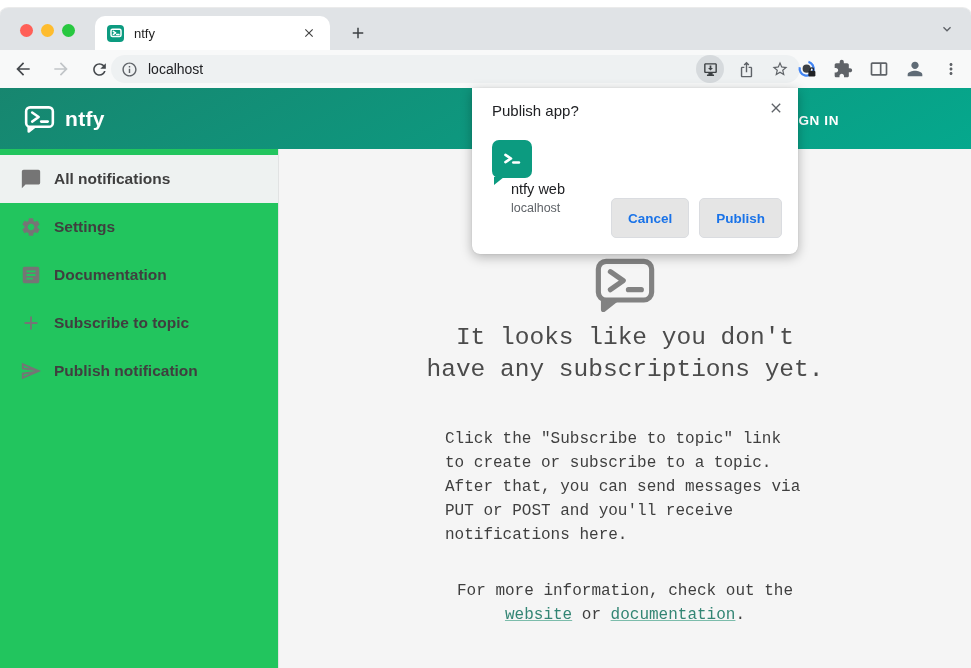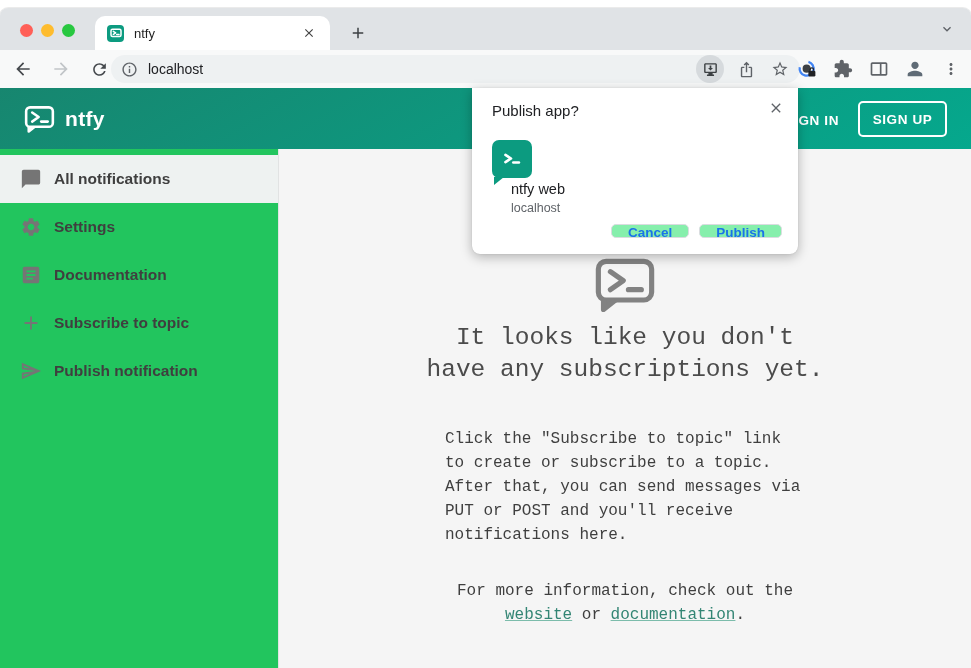--- a/index.html
+++ b/index.html
@@ -102,22 +102,22 @@
   }
   .app-badge::after {
     content:""; position:absolute; left:2px; bottom:-7px;
     border-left:10px solid #0c9b80; border-bottom:8px solid transparent;
   }
   .app-meta { margin-left:19px; padding-top:3px; }
   .app-name { font-size:14.5px; color:#202124; }
   .app-origin { margin-top:4px; font-size:12.5px; color:#5f6368; }
   .dialog-actions { position:absolute; right:16px; bottom:16px; display:flex; gap:10px; }
   .dlg-btn {
-    min-width:71px; height:14px; padding:0 16px;
-    background:#86efac; border:1px solid #dadce0; border-radius:5px;
+    min-width:71px; height:40px; padding:0 16px;
+    background:#e5e5e5; border:1px solid #dadce0; border-radius:5px;
     color:#1a73e8; font-size:13.5px; font-weight:bold; cursor:pointer;
     font-family:"Liberation Sans", sans-serif;
   }
   svg { display:block; }
 </style>
 </head>
 <body>
 
 <div class="window">
 
@@ -235,21 +235,20 @@
     <span class="brand-logo">
       <svg width="31" height="28" viewBox="0 0 72 64" fill="none" stroke="#ffffff" stroke-width="6">
         <rect x="5" y="5" width="62" height="45" rx="9"></rect>
         <path d="M11 50 L11 61 L25 50" fill="#ffffff" stroke-linejoin="round"></path>
         <path d="M19 17 L34 27.5 L19 38" stroke-linecap="round" stroke-linejoin="round"></path>
         <path d="M40 38 L55 38" stroke-linecap="round"></path>
       </svg>
     </span>
     <span class="brand-name">ntfy</span>
     <button class="signin">SIGN IN</button>
-    <button class="signup">SIGN UP</button>
   </div>
 
   <div class="app-body">
 
     <div class="sidebar">
       <div class="side-item selected">
         <span class="side-icon">
           <svg width="22" height="22" viewBox="0 0 24 24" fill="currentColor">
               <path d="M20 2H4c-1.1 0-2 .9-2 2v18l4-4h14c1.1 0 2-.9 2-2V4c0-1.1-.9-2-2-2z"></path>
             </svg>

